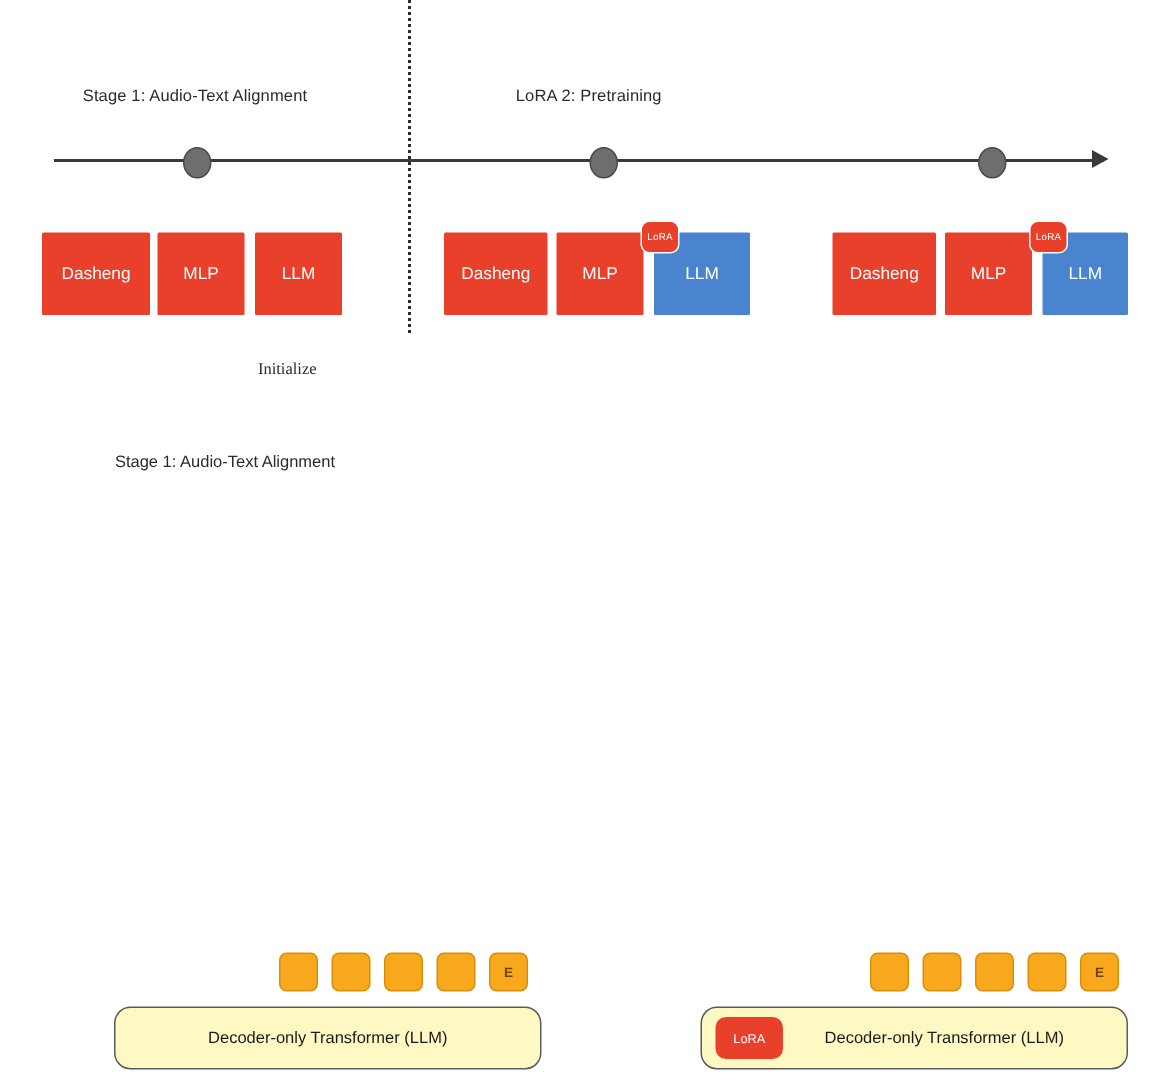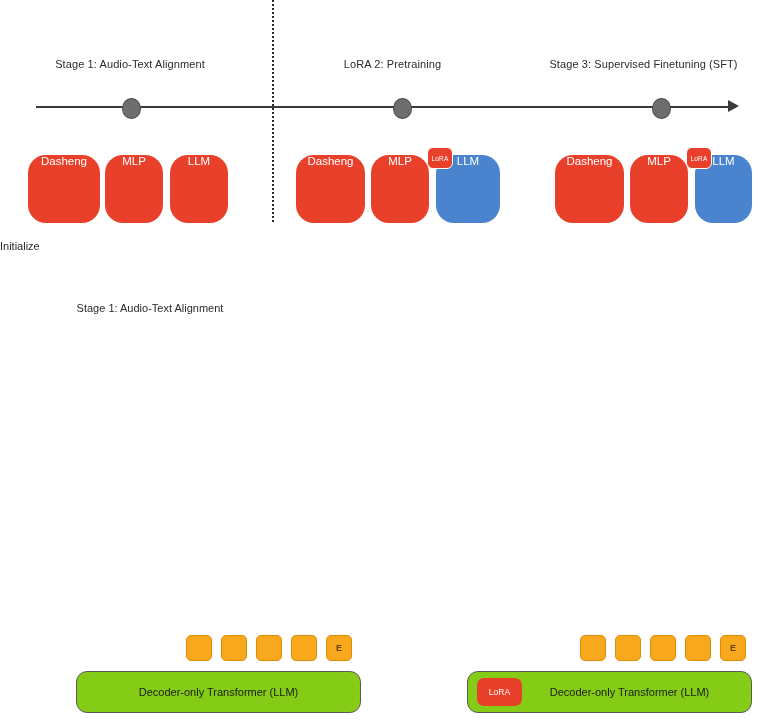--- a/index.html
+++ b/index.html
@@ -45,24 +45,24 @@
     border-radius: 50%;
     top: 98px;
   }
   #stage-divider {
     left: 272px; top: 0px; width: 0px; height: 222px;
     border-left: 2px dotted #2b2b2b;
   }
 
   
   .model-box {
-    height: 68px;
-    border-radius: 18px;
-    display: flex;
-    align-items: flex-start;
+    height: 55px;
+    border-radius: 1px;
+    display: flex;
+    align-items: center;
     justify-content: center;
     font-size: 11.5px;
     color: #ffffff;
     top: 155px;
   }
   .model-red { background: #E8402A; }
   .model-blue { background: #4A84CE; }
 
   .lora-badge {
     position: absolute;
@@ -73,23 +73,24 @@
     border-radius: 6px;
     display: flex;
     align-items: center;
     justify-content: center;
     font-size: 6.5px;
     color: #ffffff;
     letter-spacing: 0.2px;
   }
   #initialize-label {
     left: 0px; top: 240px; width: 383px;
-    text-align: left;
+    text-align: center;
     font-size: 11px;
     color: #2b2b2b;
+    font-family: Liberation Serif, serif;
   }
 
   
   .panel-title {
     font-size: 11px;
     color: #2b2b2b;
     text-align: center;
     white-space: nowrap;
   }
 
@@ -105,21 +106,21 @@
   }
   .token-orange {
     background: #F8A81C;
     border: 1.2px solid #D98E0A;
     color: #6b4400;
   }
 
   .rounded-box {
     border: 1px solid #5a5a5a;
     border-radius: 11px;
-    background: #84cc16;
+    background: #fef9c3;
     display: flex;
     align-items: center;
     justify-content: center;
     font-size: 11px;
     color: #1a1a1a;
   }
 </style>
 </head>
 <body>
 
@@ -151,21 +152,20 @@
     <span>Dasheng</span>
   </div>
   <div class="abs model-box model-red" style="left:371px; width:58px;">
     <span>MLP</span>
   </div>
   <div class="abs model-box model-blue" style="left:436px; width:64px;">
     <span class="lora-badge">LoRA</span>
     <span>LLM</span>
   </div>
 
-  <div class="abs stage-title" style="left:520px; top:58px; width:247px;">Stage 3: Supervised Finetuning (SFT)</div>
   <div class="abs timeline-dot" style="left:652px;"></div>
 
   <div class="abs model-box model-red" style="left:555px; width:69px;">
     <span>Dasheng</span>
   </div>
   <div class="abs model-box model-red" style="left:630px; width:58px;">
     <span>MLP</span>
   </div>
   <div class="abs model-box model-blue" style="left:695px; width:57px;">
     <span class="lora-badge">LoRA</span>

